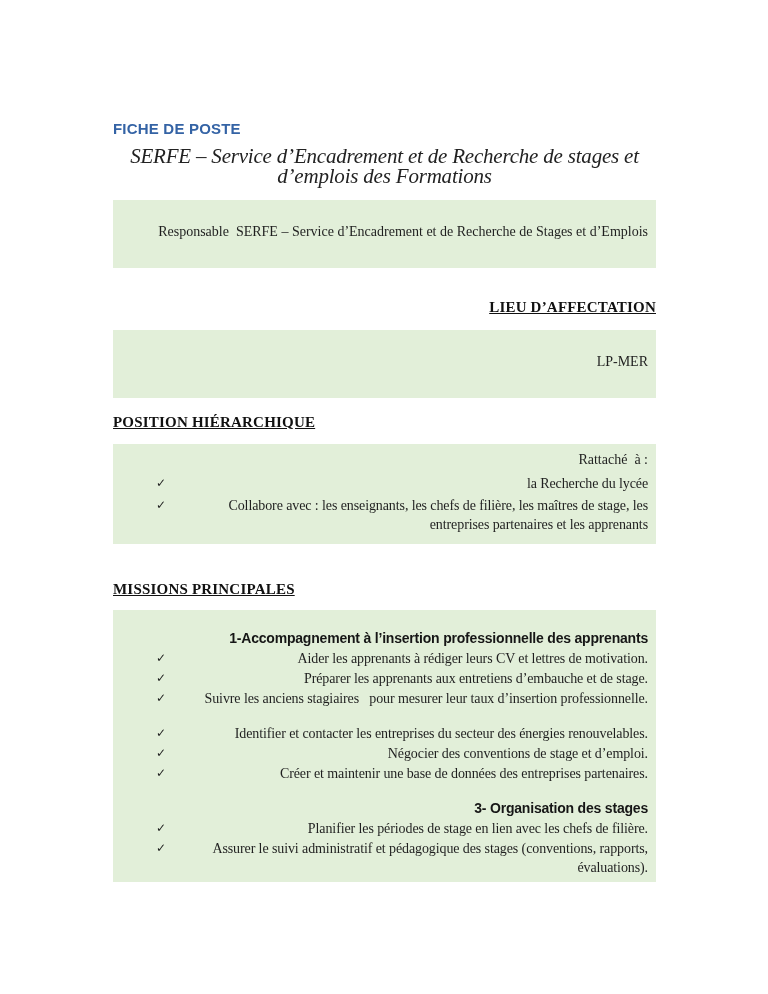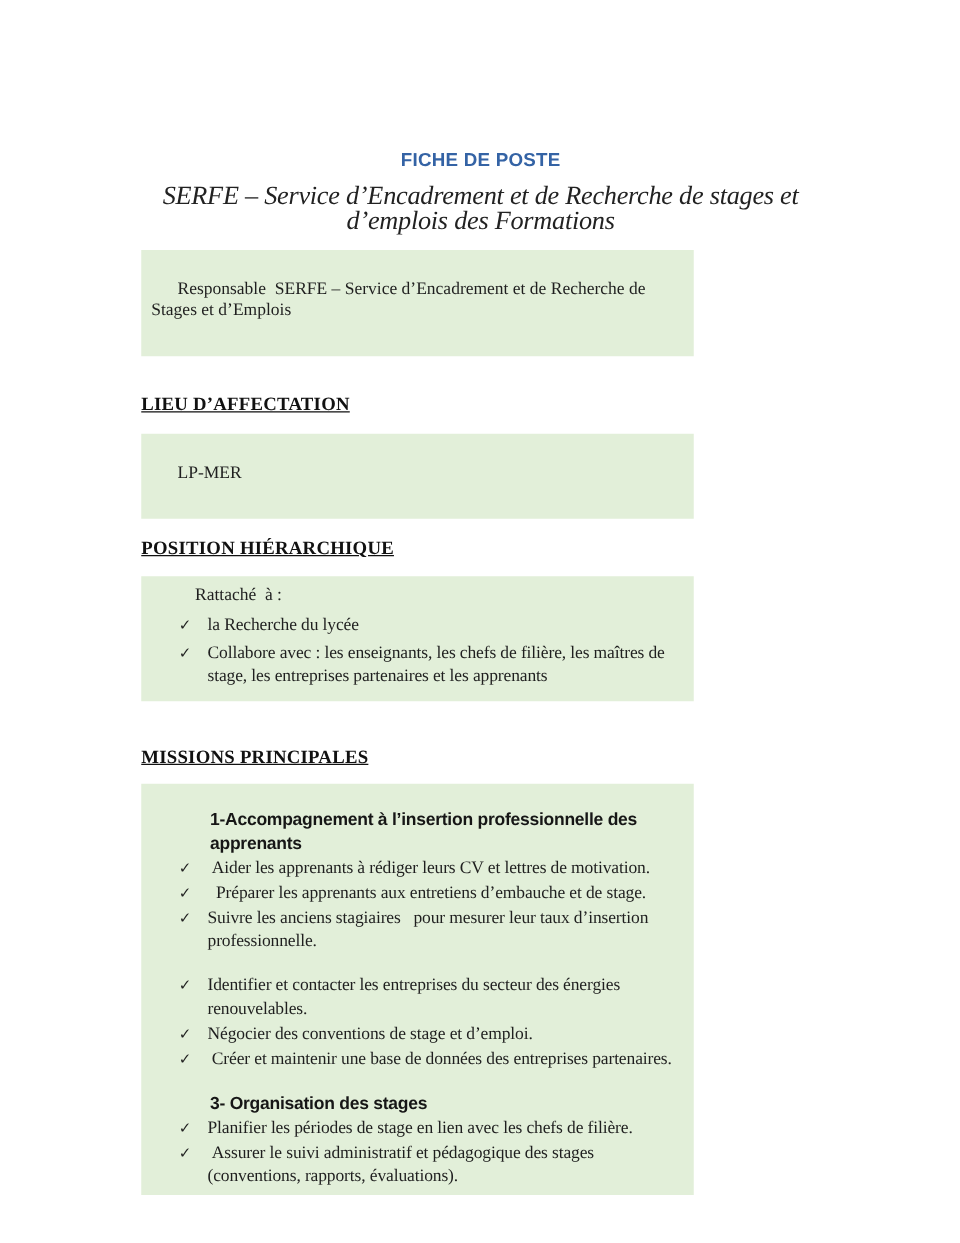--- a/index.html
+++ b/index.html
@@ -8,21 +8,21 @@
     position:relative;
     width:768px; height:994px;
     background:#ffffff;
     overflow:hidden;
     font-family:"Liberation Serif", serif;
     color:#1f1f1f;
   }
   .content { padding:119px 112px 0 113px; }
 
   .doc-title {
-    text-align:center;
+    text-align:left;
     font-family:"Liberation Sans", sans-serif;
     font-weight:bold;
     font-size:15px; line-height:20px;
     color:#3463A5;
     letter-spacing:.2px;
   }
   .doc-subtitle {
     margin-top:7px;
     text-align:center;
     font-style:italic;
@@ -32,27 +32,28 @@
   }
 
   .sec-heading {
     font-weight:bold;
     font-size:15px; line-height:17px;
     letter-spacing:.2px;
     color:#111;
   }
   .sec-heading.underlined { text-decoration:underline; }
   .mt-intitule { margin-top:44px; }
-  .mt-lieu     { margin-top:31px; }
+  .mt-lieu     { margin-top:31px;text-align:right; }
   .mt-position { margin-top:16px; }
   .mt-missions { margin-top:37px; }
 
   .green-box {
     background:#E2EFD9;
-    width:442px;
+    width:543px;
+    text-align:right;
   }
   .value-box {
     margin-top:14px;
     padding:6px 8px 11px 8px;
     font-size:14px; line-height:17px;
     white-space:pre-wrap;
   }
   .pos-box {
     margin-top:13px;
     padding:6px 8px 7px 0;

